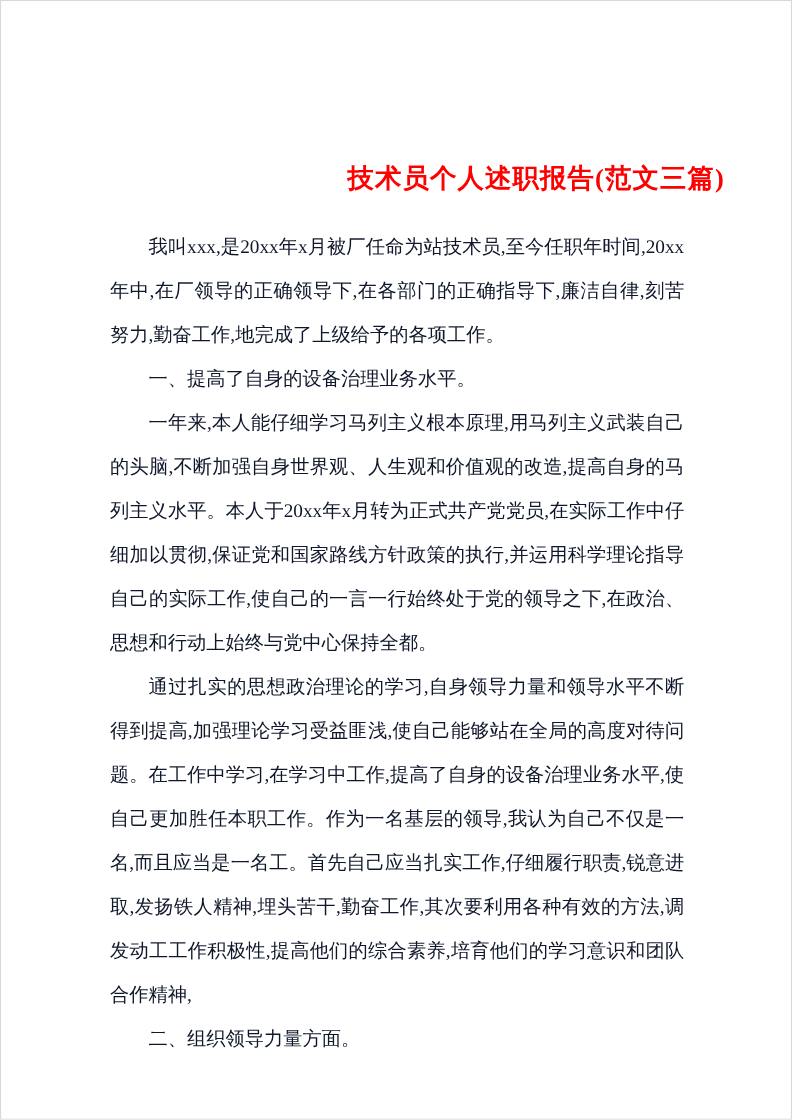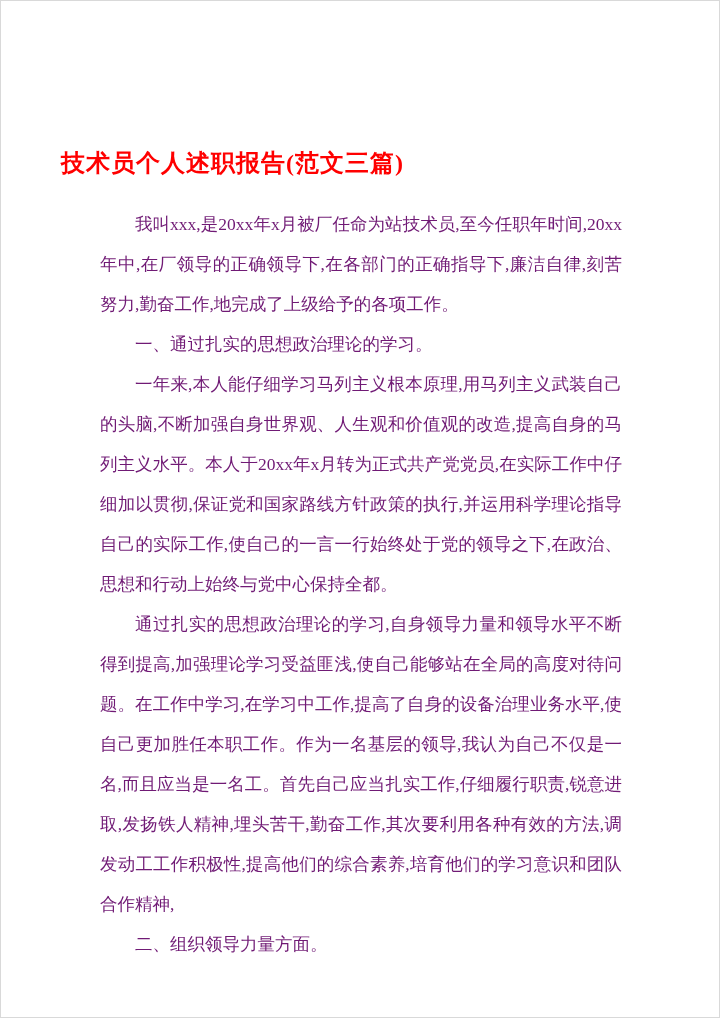--- a/index.html
+++ b/index.html
@@ -12,47 +12,47 @@
     width: 720px;
     height: 1018px;
     box-sizing: border-box;
     background: #ffffff;
     border: 1px solid #d9d9d9;
     font-family: "Liberation Serif", "DejaVu Serif", serif;
     overflow: hidden;
   }
   .doc-title {
     margin: 148px 60px 0 60px;
-    text-align: left;
+    text-align: right;
     font-size: 24px;
     font-weight: bold;
     color: #ff0000;
     letter-spacing: 1px;
     line-height: 1.2;
   }
   .doc-body {
     margin: 26px 97px 0 99px;
     font-size: 17.5px;
     line-height: 40px;
-    color: #701a75;
+    color: #0f172a;
     text-align: justify;
   }
   .doc-body p {
     margin: 0;
     padding: 0;
     text-indent: 2em;
     word-break: break-all;
   }
 </style>
 </head>
 <body>
 
 <div class="page">
   <h1 class="doc-title">技术员个人述职报告(范文三篇)</h1>
 
   <div class="doc-body">
     <p>我叫xxx,是20xx年x月被厂任命为站技术员,至今任职年时间,20xx年中,在厂领导的正确领导下,在各部门的正确指导下,廉洁自律,刻苦努力,勤奋工作,地完成了上级给予的各项工作。</p>
-    <p>一、通过扎实的思想政治理论的学习。</p>
+    <p>一、提高了自身的设备治理业务水平。</p>
     <p>一年来,本人能仔细学习马列主义根本原理,用马列主义武装自己的头脑,不断加强自身世界观、人生观和价值观的改造,提高自身的马列主义水平。本人于20xx年x月转为正式共产党党员,在实际工作中仔细加以贯彻,保证党和国家路线方针政策的执行,并运用科学理论指导自己的实际工作,使自己的一言一行始终处于党的领导之下,在政治、思想和行动上始终与党中心保持全都。</p>
     <p>通过扎实的思想政治理论的学习,自身领导力量和领导水平不断得到提高,加强理论学习受益匪浅,使自己能够站在全局的高度对待问题。在工作中学习,在学习中工作,提高了自身的设备治理业务水平,使自己更加胜任本职工作。作为一名基层的领导,我认为自己不仅是一名,而且应当是一名工。首先自己应当扎实工作,仔细履行职责,锐意进取,发扬铁人精神,埋头苦干,勤奋工作,其次要利用各种有效的方法,调发动工工作积极性,提高他们的综合素养,培育他们的学习意识和团队合作精神,</p>
     <p>二、组织领导力量方面。</p>
   </div>
 </div>
 
 </body></html>

